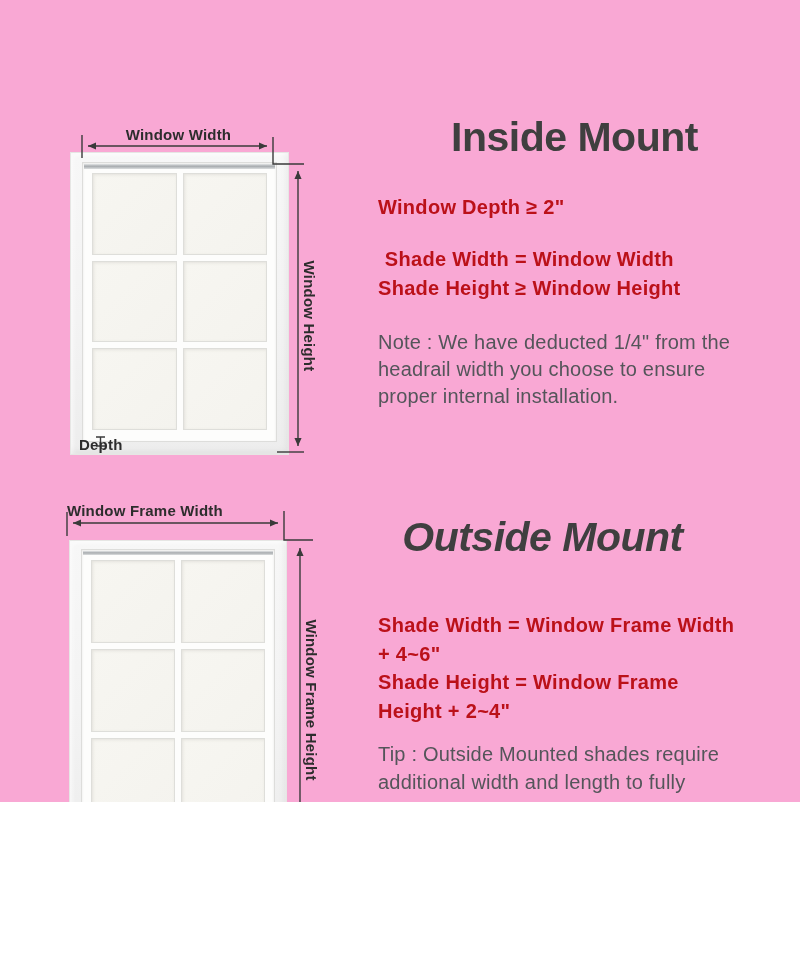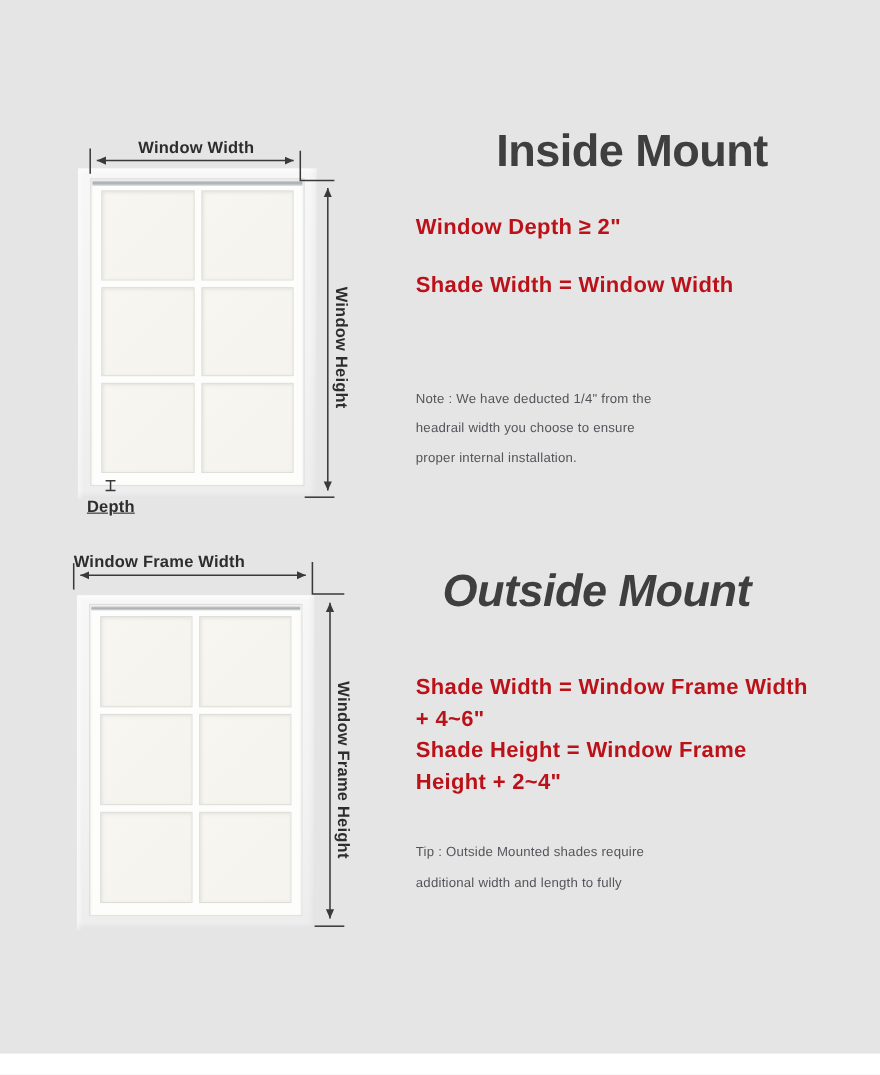--- a/index.html
+++ b/index.html
@@ -1,17 +1,17 @@
 <!DOCTYPE html>
 <html><head>
 <meta charset="utf-8">
 <style>
   html,body{margin:0;padding:0;background:#ffffff;}
   #canvas{
-    position:relative;width:800px;height:958px;margin:0 auto;background:#e5e5e5;
+    position:relative;width:800px;height:802px;margin:0 auto;background:#f9a8d4;
     font-family:"Liberation Sans","DejaVu Sans",sans-serif;overflow:hidden;
   }
   
   #dims{position:absolute;left:0;top:0;z-index:5;pointer-events:none;}
   
   .win-outer{
     position:absolute;z-index:1;
     background:linear-gradient(180deg,#f7f7f7 0%,#f3f3f3 55%,#ededed 100%);
     border:1px solid #e6e6e4;
     box-shadow:inset -2px -3px 6px rgba(0,0,0,0.05), inset 2px 2px 4px rgba(255,255,255,0.8);
@@ -38,33 +38,33 @@
     border:1px solid #dededa;
     box-shadow:inset 1px 1px 3px rgba(175,173,165,0.25);
   }
   
   .dim-label{
     position:absolute;z-index:6;color:#2d2d2d;font-size:15px;font-weight:700;
     letter-spacing:0.2px;white-space:nowrap;
   }
   #l-ww{left:82px;top:126px;width:193px;text-align:center;}
   #l-wh{left:239px;top:307px;width:140px;height:18px;text-align:center;transform:rotate(90deg);}
-  #l-depth{left:79px;top:452px;text-decoration:underline;}
+  #l-depth{left:79px;top:436px;}
   #l-fw{left:67px;top:502px;width:218px;text-align:left;}
   #l-fh{left:211px;top:691px;width:200px;height:18px;text-align:center;transform:rotate(90deg);}
   
   .mount-title{
     position:absolute;z-index:6;margin:0;color:#3f3f3f;font-size:41px;font-weight:600;
     letter-spacing:-0.5px;line-height:1.15;text-align:center;white-space:nowrap;
   }
   #t-inside{left:392px;top:114px;width:365px;}
   #t-outside{left:360px;top:514px;width:365px;font-style:italic;}
   .red{position:absolute;z-index:6;color:#bb1119;font-weight:700;font-size:20px;letter-spacing:0.3px;}
   .red div{white-space:nowrap;}
-  .gray{position:absolute;z-index:6;color:#54555a;font-weight:400;font-size:12px;letter-spacing:0.2px;margin-top:20px;}
+  .gray{position:absolute;z-index:6;color:#54555a;font-weight:400;font-size:20px;letter-spacing:0.2px;}
   .gray div{white-space:nowrap;}
   #r-depth{left:378px;top:193px;line-height:28px;}
   #r-inside{left:378px;top:245px;line-height:29px;text-align:center;}
   #note{left:378px;top:329px;line-height:27px;}
   #r-outside{left:378px;top:611px;line-height:28.5px;}
   #tip{left:378px;top:741px;line-height:27.5px;}
 </style>
 </head>
 <body>
 
@@ -105,20 +105,21 @@
     </div>
   </div>
   <div class="dim-label" id="l-ww">Window Width</div>
   <div class="dim-label" id="l-wh">Window Height</div>
   <div class="dim-label" id="l-depth">Depth</div>
 
   <h1 class="mount-title" id="t-inside">Inside Mount</h1>
   <div class="red" id="r-depth">Window Depth ≥ 2"</div>
   <div class="red" id="r-inside">
     <div>Shade Width = Window Width</div>
+    <div>Shade Height ≥ Window Height</div>
   </div>
   <div class="gray" id="note">
     <div>Note : We have deducted 1/4" from the</div>
     <div>headrail width you choose to ensure</div>
     <div>proper internal installation.</div>
   </div>
 
   <div class="win-outer fig2-outer">
     <div class="win-inner">
       <div class="headrail"></div>

